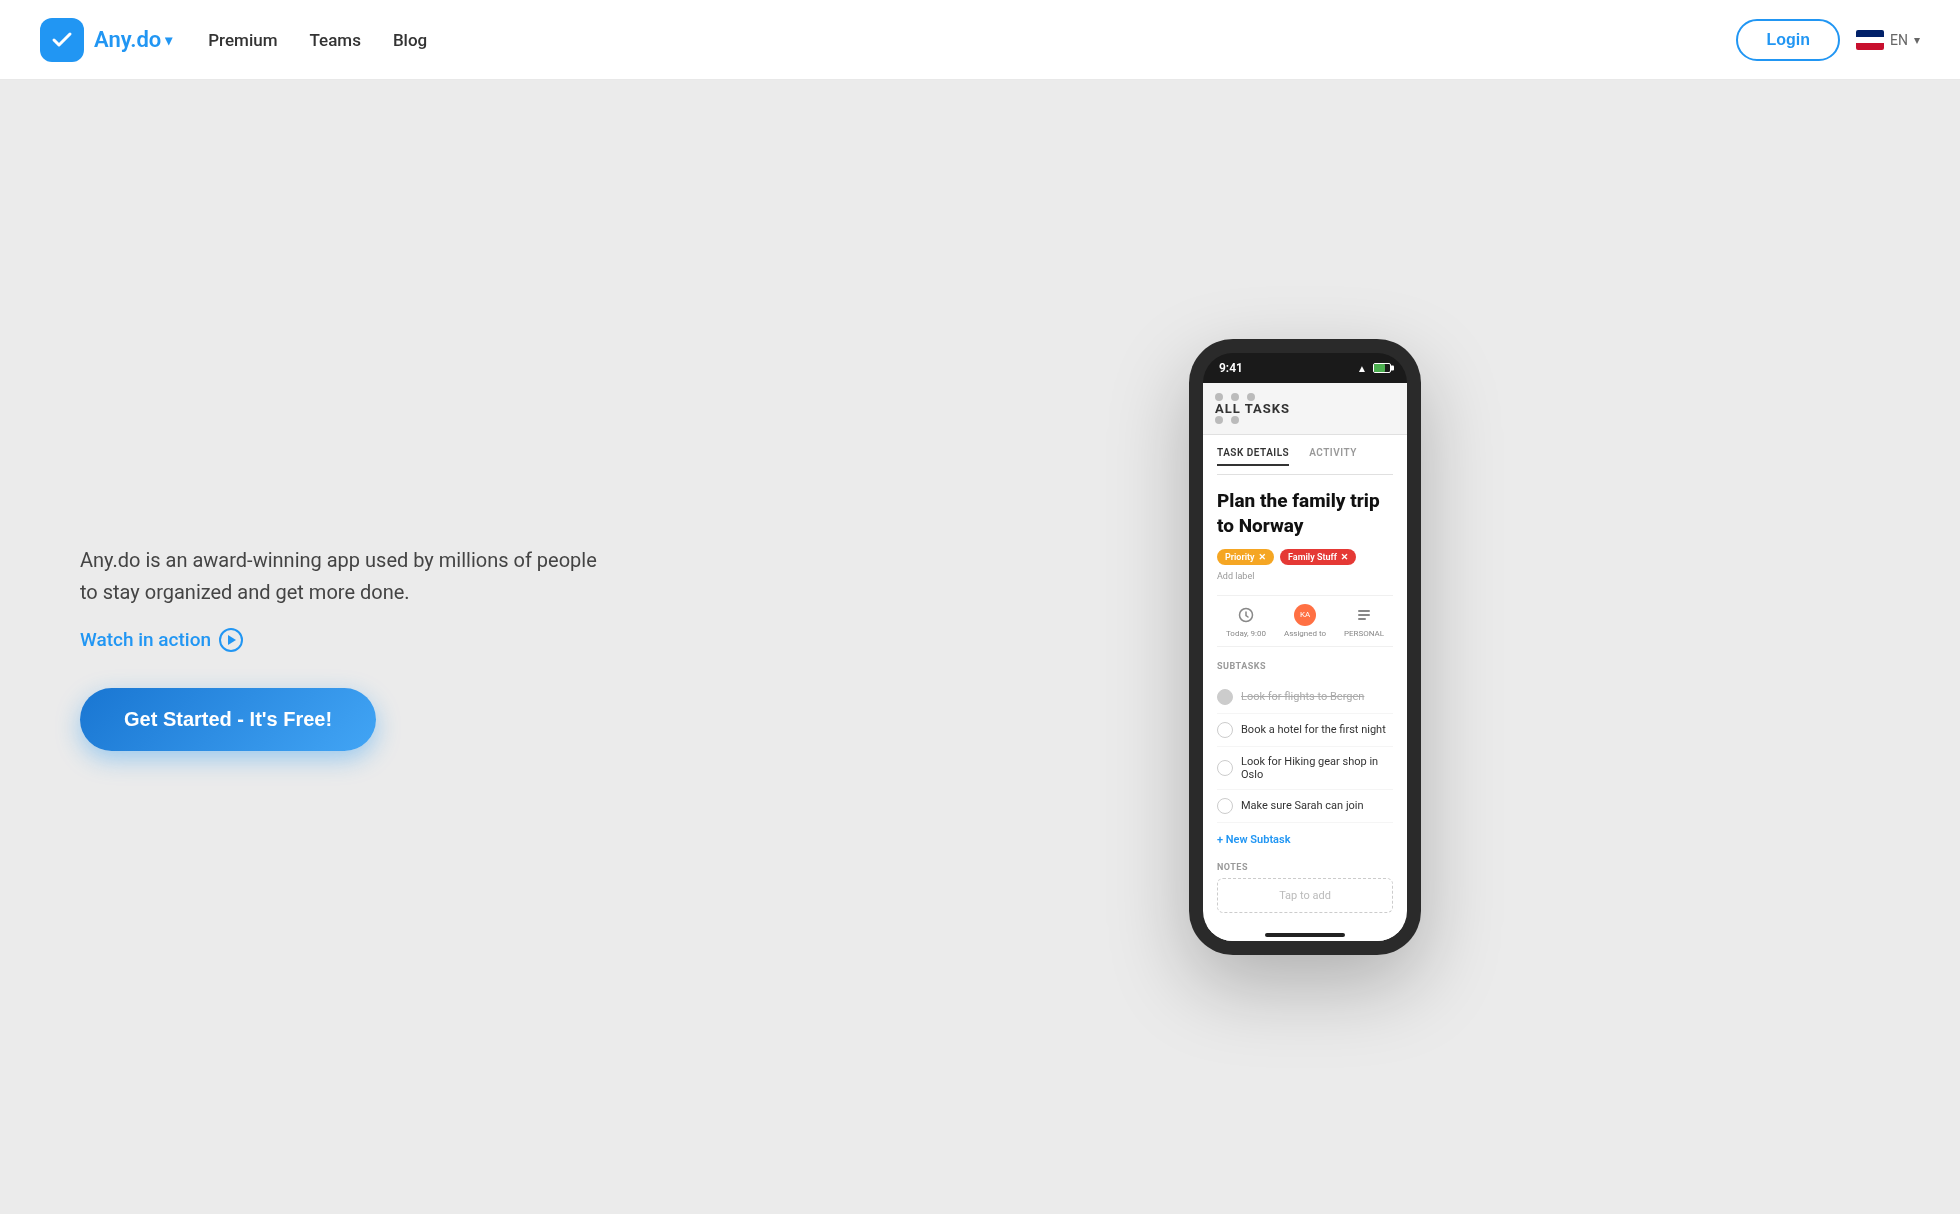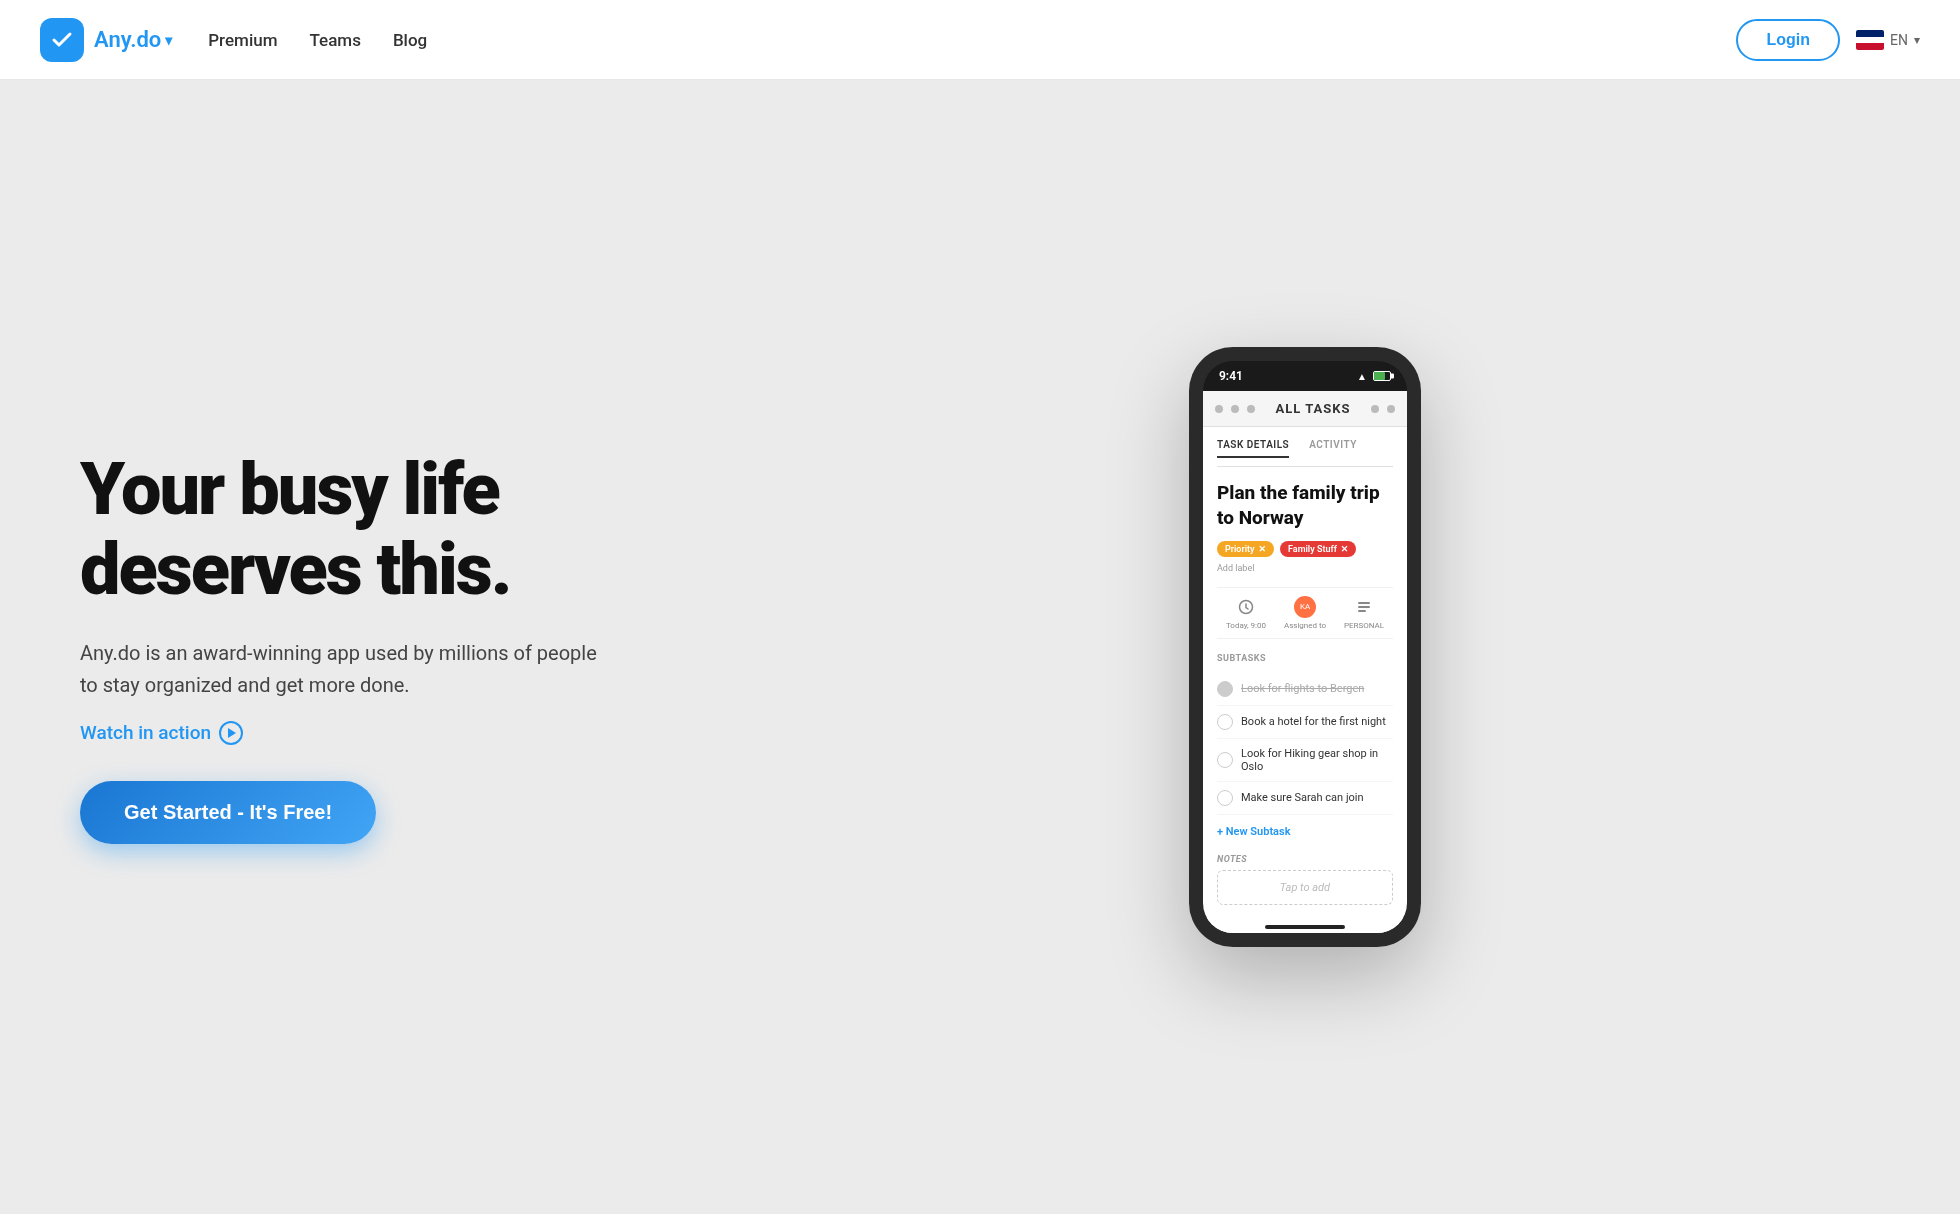--- a/index.html
+++ b/index.html
@@ -235,23 +235,24 @@
     }
     .phone-screen {
       background: #fff;
       border-radius: 0 0 30px 30px;
       overflow: hidden;
     }
     .phone-toolbar {
       background: #f5f5f5;
       padding: 10px 12px;
       display: flex;
-      align-items: center;
+      align-items: flex-start;
       justify-content: space-between;
       border-bottom: 1px solid #e0e0e0;
+      flex-direction: column;
     }
     .phone-toolbar-icons {
       display: flex;
       gap: 8px;
     }
     .toolbar-dot {
       width: 8px;
       height: 8px;
       background: #bbb;
       border-radius: 50%;
@@ -392,21 +393,20 @@
     }
     .new-subtask {
       font-size: 11px;
       color: #2196F3;
       font-weight: 600;
       padding: 10px 0;
       cursor: pointer;
     }
     .notes-section {
       margin-top: 6px;
-      font-style: italic;
     }
     .notes-label {
       font-size: 9px;
       font-weight: 700;
       color: #999;
       text-transform: uppercase;
       letter-spacing: 0.5px;
       margin-bottom: 6px;
     }
     .notes-input {
@@ -466,24 +466,20 @@
     <div class="lang-selector">
       <div class="flag-icon"></div>
       <span class="lang-code">EN</span>
       <span style="color:#666;font-size:12px;">▾</span>
     </div>
   </div>
 </nav>
 
 <section class="hero">
   <div class="hero-left">
-    <h1 class="hero-heading">
-      <span>Your busy life</span><br>
-      <span>deserves this.</span>
-    </h1>
     <p class="hero-sub">Any.do is an award-winning app used by millions of people to stay organized and get more done.</p>
     <a class="watch-action">
       <span>Watch in action</span>
       <div class="play-circle">
         <div class="play-triangle"></div>
       </div>
     </a>
     <button class="cta-btn">Get Started - It's Free!</button>
   </div>
 

